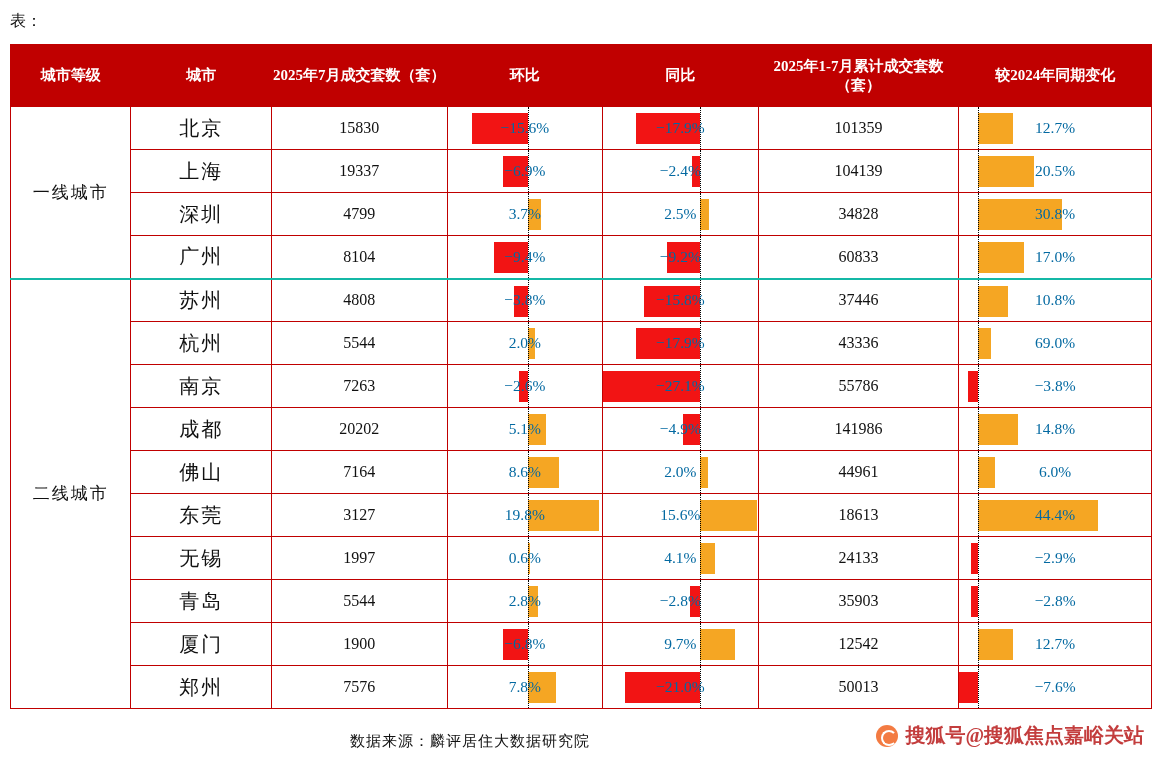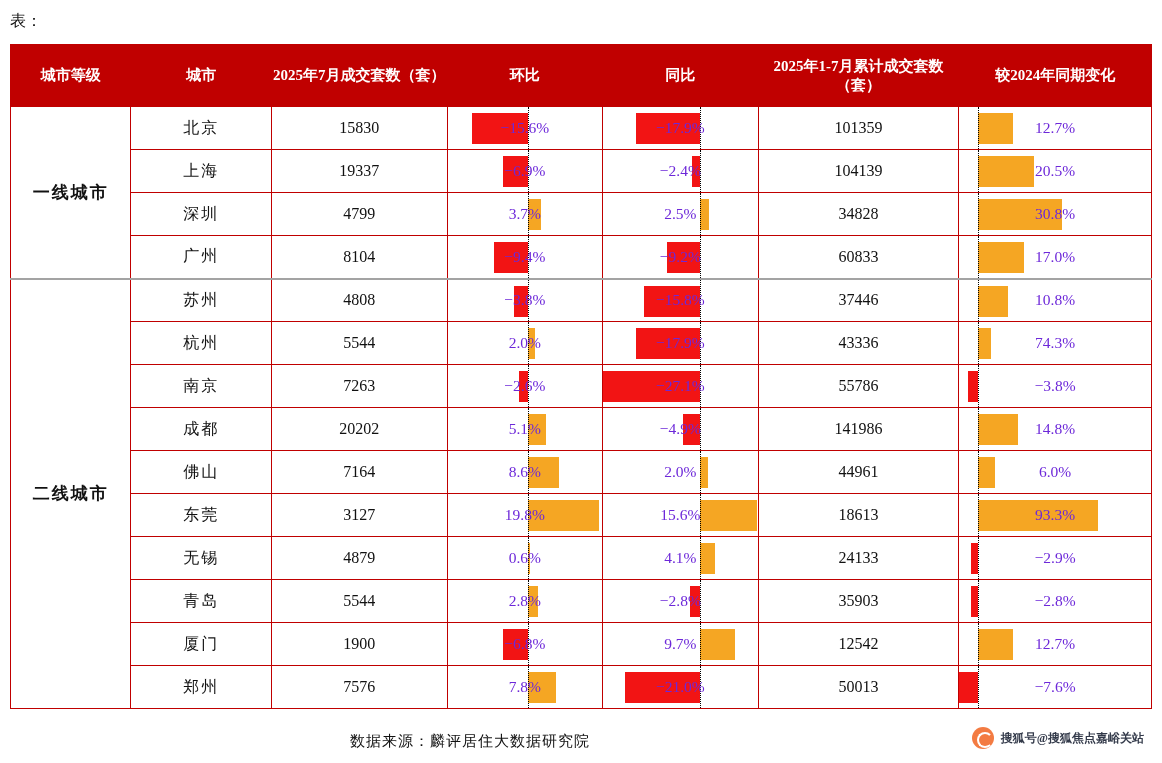--- a/index.html
+++ b/index.html
@@ -72,25 +72,25 @@
 
   tbody td {
     height: 43px;
     font-size: 15.5px;
     color: #111;
     text-align: center;
     font-family: "Liberation Serif", serif;
   }
   .tier-cell {
     font-size: 17px;
-    font-weight: bold;
+    font-weight: normal;
     letter-spacing: 2px;
     margin-left: 32px;
   }
-  .city-cell { font-size: 16px; letter-spacing: 2px; }
+  .city-cell { font-size: 20px; letter-spacing: 2px; }
   .num-cell  { font-size: 16px; }
 
   
   .barcell {
     position: relative;
     overflow: hidden;
   }
   .barcell .axis {
     position: absolute;
     top: 0; bottom: 0;
@@ -106,24 +106,24 @@
   }
   .barcell .lbl {
     position: absolute;
     left: 0; right: 0; top: 0; bottom: 0;
     display: flex;
     align-items: center;
     justify-content: center;
     z-index: 3;
     font-size: 15.5px;
     font-family: "Liberation Serif", serif;
-    color: #6d28d9;
-  }
-
-  .sep-row td { border-top: 2px solid #a3a3a3; }
+    color: #0369a1;
+  }
+
+  .sep-row td { border-top: 2px solid #14b8a6; }
 
   
   .footer {
     position: absolute;
     left: 0; bottom: 12px;
     width: 940px;
     text-align: center;
     font-size: 15px;
     color: #111;
     font-family: "Liberation Serif", serif;
@@ -147,22 +147,22 @@
   .wm-logo::after {
     content: "";
     position: absolute;
     left: 5px; top: 5px;
     width: 12px; height: 12px;
     border-radius: 50%;
     border: 2px solid #fff;
     border-right-color: transparent;
   }
   .wm-text {
-    font-size: 12px;
-    color: #0f172a;
+    font-size: 20px;
+    color: #b91c1c;
     font-weight: bold;
     font-family: "Liberation Serif", serif;
   }
 </style>
 </head>
 <body>
 
 <div id="root">
 
   <div class="title-bar">
@@ -303,21 +303,21 @@
       </td>
           <td class="barcell">
         <span class="bar" style="right:37%;width:64.44px;background:#f21414;"></span>
         <span class="axis" style="left:63%"></span>
         <span class="lbl">−17.9%</span>
       </td>
           <td class="num-cell">43336</td>
           <td class="barcell">
         <span class="bar" style="left:10%;width:12.690000000000001px;background:#f5a623;"></span>
         <span class="axis" style="left:10%"></span>
-        <span class="lbl">74.3%</span>
+        <span class="lbl">69.0%</span>
       </td>
         </tr>
         <tr>
           <td class="city-cell">南京</td>
           <td class="num-cell">7263</td>
           <td class="barcell">
         <span class="bar" style="right:48%;width:9.360000000000001px;background:#f21414;"></span>
         <span class="axis" style="left:52%"></span>
         <span class="lbl">−2.6%</span>
       </td>
@@ -383,26 +383,26 @@
       </td>
           <td class="barcell">
         <span class="bar" style="left:63%;width:56.16px;background:#f5a623;"></span>
         <span class="axis" style="left:63%"></span>
         <span class="lbl">15.6%</span>
       </td>
           <td class="num-cell">18613</td>
           <td class="barcell">
         <span class="bar" style="left:10%;width:119.88000000000001px;background:#f5a623;"></span>
         <span class="axis" style="left:10%"></span>
-        <span class="lbl">93.3%</span>
+        <span class="lbl">44.4%</span>
       </td>
         </tr>
         <tr>
           <td class="city-cell">无锡</td>
-          <td class="num-cell">4879</td>
+          <td class="num-cell">1997</td>
           <td class="barcell">
         <span class="bar" style="left:52%;width:2.16px;background:#f5a623;"></span>
         <span class="axis" style="left:52%"></span>
         <span class="lbl">0.6%</span>
       </td>
           <td class="barcell">
         <span class="bar" style="left:63%;width:14.76px;background:#f5a623;"></span>
         <span class="axis" style="left:63%"></span>
         <span class="lbl">4.1%</span>
       </td>

